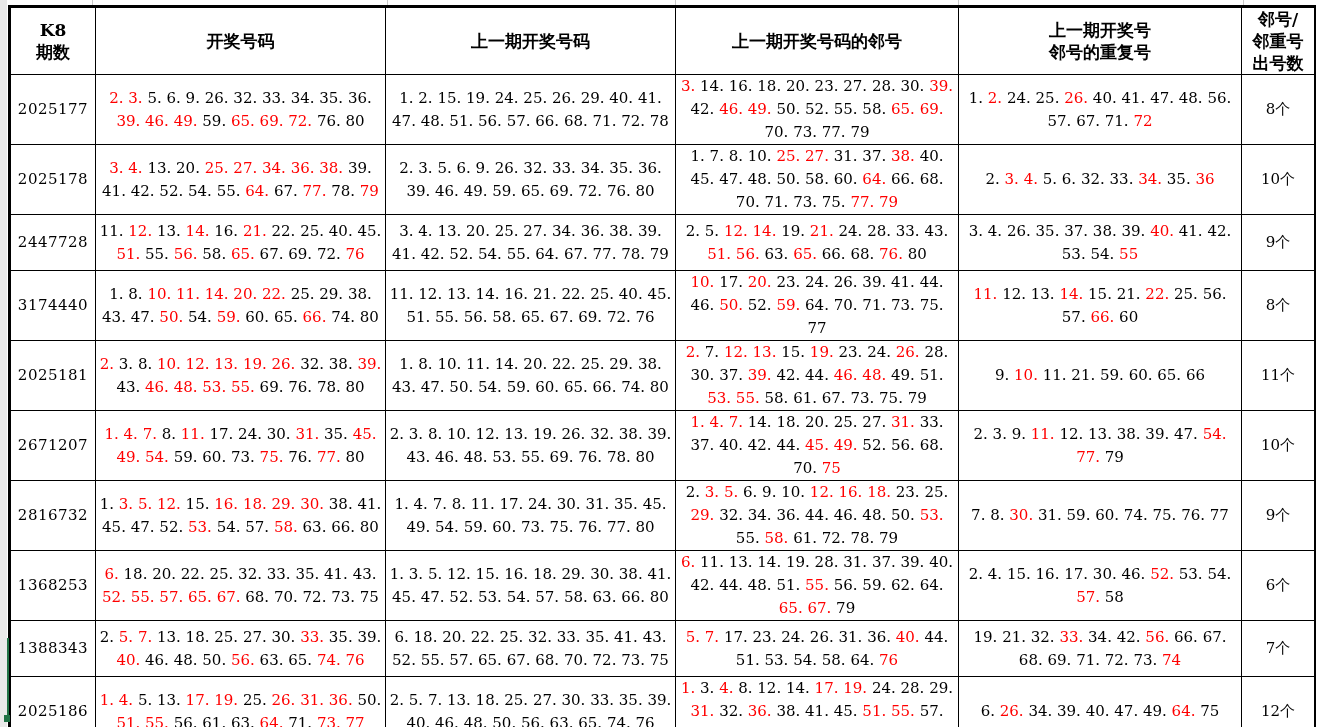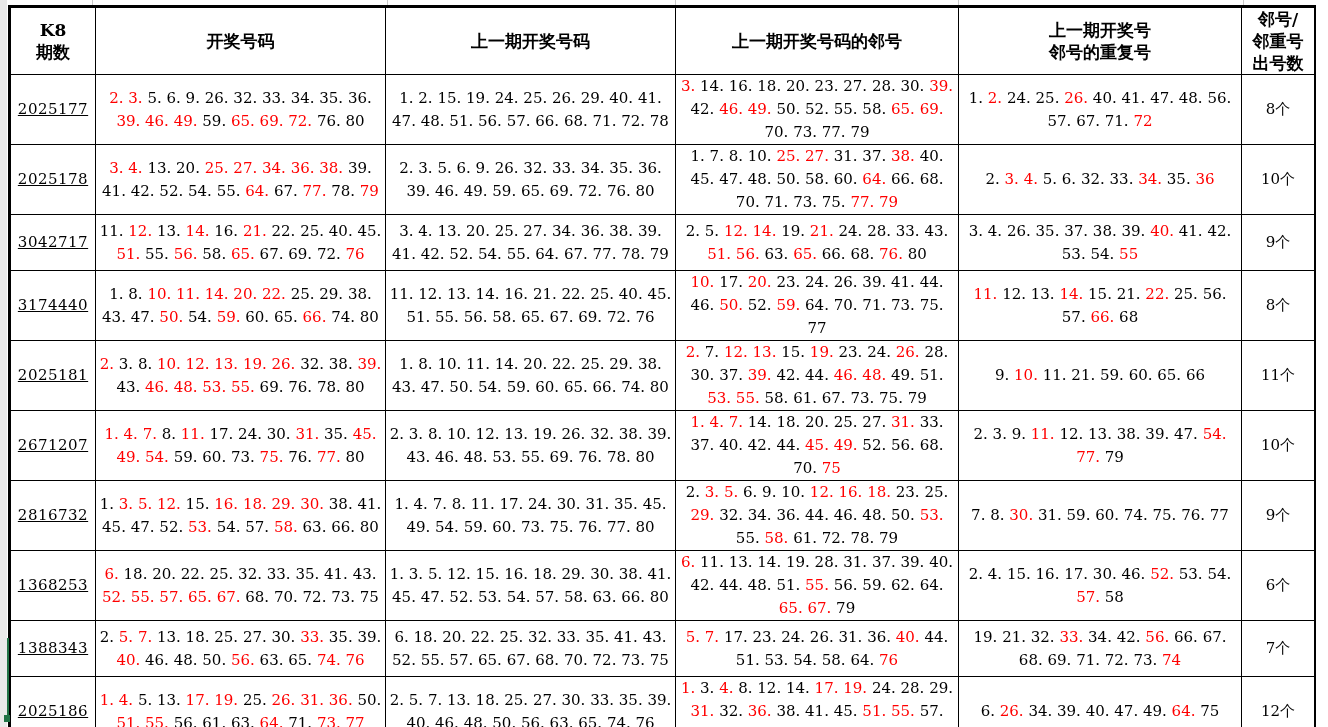--- a/index.html
+++ b/index.html
@@ -7,21 +7,21 @@
           font-family:"DejaVu Serif","Liberation Serif",serif;color:#000;}
   .left-strip{position:absolute;left:0;top:0;width:7px;height:727px;background:#e9e9e9;}
   .grid-frag{position:absolute;width:1px;background:#c9c9c9;}
   .table-wrap{position:absolute;left:8px;top:5px;width:1308px;border:2px solid #000;background:#fff;box-sizing:border-box;}
   table.main{border-collapse:collapse;table-layout:fixed;width:1304px;}
   table.main th,table.main td{border:1.5px solid #000;padding:0 3px;text-align:center;vertical-align:middle;
       font-size:15px;line-height:23px;overflow:hidden;}
   table.main th{font-size:17px;font-weight:bold;white-space:pre-line;line-height:22px;}
   tr.hdr{height:50px;}
   tr.datarow{height:56px;}
-  td.period{font-size:15px;letter-spacing:0.5px;text-decoration:underline;}
+  td.period{font-size:15px;letter-spacing:0.5px;}
   td.count{font-size:16px;}
   span.num{white-space:nowrap;}
   span.num.red{color:#ff0000;}
   .sel-line{position:absolute;left:7px;top:638px;width:2px;height:80px;background:#217346;}
   .sel-handle{position:absolute;left:4px;top:715px;width:6px;height:7px;background:#217346;}
 </style>
 </head>
 <body>
 
 <div class="canvas">
@@ -74,33 +74,33 @@
           </tr>
           <tr class="datarow">
             <td class="period">2025178</td>
             <td><span class="num red">3.</span> <span class="num red">4.</span> <span class="num">13.</span> <span class="num">20.</span> <span class="num red">25.</span> <span class="num red">27.</span> <span class="num red">34.</span> <span class="num red">36.</span> <span class="num red">38.</span> <span class="num">39.</span> <span class="num">41.</span> <span class="num">42.</span> <span class="num">52.</span> <span class="num">54.</span> <span class="num">55.</span> <span class="num red">64.</span> <span class="num">67.</span> <span class="num red">77.</span> <span class="num">78.</span> <span class="num red">79</span></td>
             <td><span class="num">2.</span> <span class="num">3.</span> <span class="num">5.</span> <span class="num">6.</span> <span class="num">9.</span> <span class="num">26.</span> <span class="num">32.</span> <span class="num">33.</span> <span class="num">34.</span> <span class="num">35.</span> <span class="num">36.</span> <span class="num">39.</span> <span class="num">46.</span> <span class="num">49.</span> <span class="num">59.</span> <span class="num">65.</span> <span class="num">69.</span> <span class="num">72.</span> <span class="num">76.</span> <span class="num">80</span></td>
             <td><span class="num">1.</span> <span class="num">7.</span> <span class="num">8.</span> <span class="num">10.</span> <span class="num red">25.</span> <span class="num red">27.</span> <span class="num">31.</span> <span class="num">37.</span> <span class="num red">38.</span> <span class="num">40.</span> <span class="num">45.</span> <span class="num">47.</span> <span class="num">48.</span> <span class="num">50.</span> <span class="num">58.</span> <span class="num">60.</span> <span class="num red">64.</span> <span class="num">66.</span> <span class="num">68.</span> <span class="num">70.</span> <span class="num">71.</span> <span class="num">73.</span> <span class="num">75.</span> <span class="num red">77.</span> <span class="num red">79</span></td>
             <td><span class="num">2.</span> <span class="num red">3.</span> <span class="num red">4.</span> <span class="num">5.</span> <span class="num">6.</span> <span class="num">32.</span> <span class="num">33.</span> <span class="num red">34.</span> <span class="num">35.</span> <span class="num red">36</span></td>
             <td class="count">10个</td>
           </tr>
           <tr class="datarow">
-            <td class="period">3042717</td>
+            <td class="period">2447728</td>
             <td><span class="num">11.</span> <span class="num red">12.</span> <span class="num">13.</span> <span class="num red">14.</span> <span class="num">16.</span> <span class="num red">21.</span> <span class="num">22.</span> <span class="num">25.</span> <span class="num">40.</span> <span class="num">45.</span> <span class="num red">51.</span> <span class="num">55.</span> <span class="num red">56.</span> <span class="num">58.</span> <span class="num red">65.</span> <span class="num">67.</span> <span class="num">69.</span> <span class="num">72.</span> <span class="num red">76</span></td>
             <td><span class="num">3.</span> <span class="num">4.</span> <span class="num">13.</span> <span class="num">20.</span> <span class="num">25.</span> <span class="num">27.</span> <span class="num">34.</span> <span class="num">36.</span> <span class="num">38.</span> <span class="num">39.</span> <span class="num">41.</span> <span class="num">42.</span> <span class="num">52.</span> <span class="num">54.</span> <span class="num">55.</span> <span class="num">64.</span> <span class="num">67.</span> <span class="num">77.</span> <span class="num">78.</span> <span class="num">79</span></td>
             <td><span class="num">2.</span> <span class="num">5.</span> <span class="num red">12.</span> <span class="num red">14.</span> <span class="num">19.</span> <span class="num red">21.</span> <span class="num">24.</span> <span class="num">28.</span> <span class="num">33.</span> <span class="num">43.</span> <span class="num red">51.</span> <span class="num red">56.</span> <span class="num">63.</span> <span class="num red">65.</span> <span class="num">66.</span> <span class="num">68.</span> <span class="num red">76.</span> <span class="num">80</span></td>
             <td><span class="num">3.</span> <span class="num">4.</span> <span class="num">26.</span> <span class="num">35.</span> <span class="num">37.</span> <span class="num">38.</span> <span class="num">39.</span> <span class="num red">40.</span> <span class="num">41.</span> <span class="num">42.</span> <span class="num">53.</span> <span class="num">54.</span> <span class="num red">55</span></td>
             <td class="count">9个</td>
           </tr>
           <tr class="datarow">
             <td class="period">3174440</td>
             <td><span class="num">1.</span> <span class="num">8.</span> <span class="num red">10.</span> <span class="num red">11.</span> <span class="num red">14.</span> <span class="num red">20.</span> <span class="num red">22.</span> <span class="num">25.</span> <span class="num">29.</span> <span class="num">38.</span> <span class="num">43.</span> <span class="num">47.</span> <span class="num red">50.</span> <span class="num">54.</span> <span class="num red">59.</span> <span class="num">60.</span> <span class="num">65.</span> <span class="num red">66.</span> <span class="num">74.</span> <span class="num">80</span></td>
             <td><span class="num">11.</span> <span class="num">12.</span> <span class="num">13.</span> <span class="num">14.</span> <span class="num">16.</span> <span class="num">21.</span> <span class="num">22.</span> <span class="num">25.</span> <span class="num">40.</span> <span class="num">45.</span> <span class="num">51.</span> <span class="num">55.</span> <span class="num">56.</span> <span class="num">58.</span> <span class="num">65.</span> <span class="num">67.</span> <span class="num">69.</span> <span class="num">72.</span> <span class="num">76</span></td>
             <td><span class="num red">10.</span> <span class="num">17.</span> <span class="num red">20.</span> <span class="num">23.</span> <span class="num">24.</span> <span class="num">26.</span> <span class="num">39.</span> <span class="num">41.</span> <span class="num">44.</span> <span class="num">46.</span> <span class="num red">50.</span> <span class="num">52.</span> <span class="num red">59.</span> <span class="num">64.</span> <span class="num">70.</span> <span class="num">71.</span> <span class="num">73.</span> <span class="num">75.</span> <span class="num">77</span></td>
-            <td><span class="num red">11.</span> <span class="num">12.</span> <span class="num">13.</span> <span class="num red">14.</span> <span class="num">15.</span> <span class="num">21.</span> <span class="num red">22.</span> <span class="num">25.</span> <span class="num">56.</span> <span class="num">57.</span> <span class="num red">66.</span> <span class="num">68</span></td>
+            <td><span class="num red">11.</span> <span class="num">12.</span> <span class="num">13.</span> <span class="num red">14.</span> <span class="num">15.</span> <span class="num">21.</span> <span class="num red">22.</span> <span class="num">25.</span> <span class="num">56.</span> <span class="num">57.</span> <span class="num red">66.</span> <span class="num">60</span></td>
             <td class="count">8个</td>
           </tr>
           <tr class="datarow">
             <td class="period">2025181</td>
             <td><span class="num red">2.</span> <span class="num">3.</span> <span class="num">8.</span> <span class="num red">10.</span> <span class="num red">12.</span> <span class="num red">13.</span> <span class="num red">19.</span> <span class="num red">26.</span> <span class="num">32.</span> <span class="num">38.</span> <span class="num red">39.</span> <span class="num">43.</span> <span class="num red">46.</span> <span class="num red">48.</span> <span class="num red">53.</span> <span class="num red">55.</span> <span class="num">69.</span> <span class="num">76.</span> <span class="num">78.</span> <span class="num">80</span></td>
             <td><span class="num">1.</span> <span class="num">8.</span> <span class="num">10.</span> <span class="num">11.</span> <span class="num">14.</span> <span class="num">20.</span> <span class="num">22.</span> <span class="num">25.</span> <span class="num">29.</span> <span class="num">38.</span> <span class="num">43.</span> <span class="num">47.</span> <span class="num">50.</span> <span class="num">54.</span> <span class="num">59.</span> <span class="num">60.</span> <span class="num">65.</span> <span class="num">66.</span> <span class="num">74.</span> <span class="num">80</span></td>
             <td><span class="num red">2.</span> <span class="num">7.</span> <span class="num red">12.</span> <span class="num red">13.</span> <span class="num">15.</span> <span class="num red">19.</span> <span class="num">23.</span> <span class="num">24.</span> <span class="num red">26.</span> <span class="num">28.</span> <span class="num">30.</span> <span class="num">37.</span> <span class="num red">39.</span> <span class="num">42.</span> <span class="num">44.</span> <span class="num red">46.</span> <span class="num red">48.</span> <span class="num">49.</span> <span class="num">51.</span> <span class="num red">53.</span> <span class="num red">55.</span> <span class="num">58.</span> <span class="num">61.</span> <span class="num">67.</span> <span class="num">73.</span> <span class="num">75.</span> <span class="num">79</span></td>
             <td><span class="num">9.</span> <span class="num red">10.</span> <span class="num">11.</span> <span class="num">21.</span> <span class="num">59.</span> <span class="num">60.</span> <span class="num">65.</span> <span class="num">66</span></td>
             <td class="count">11个</td>
           </tr>

